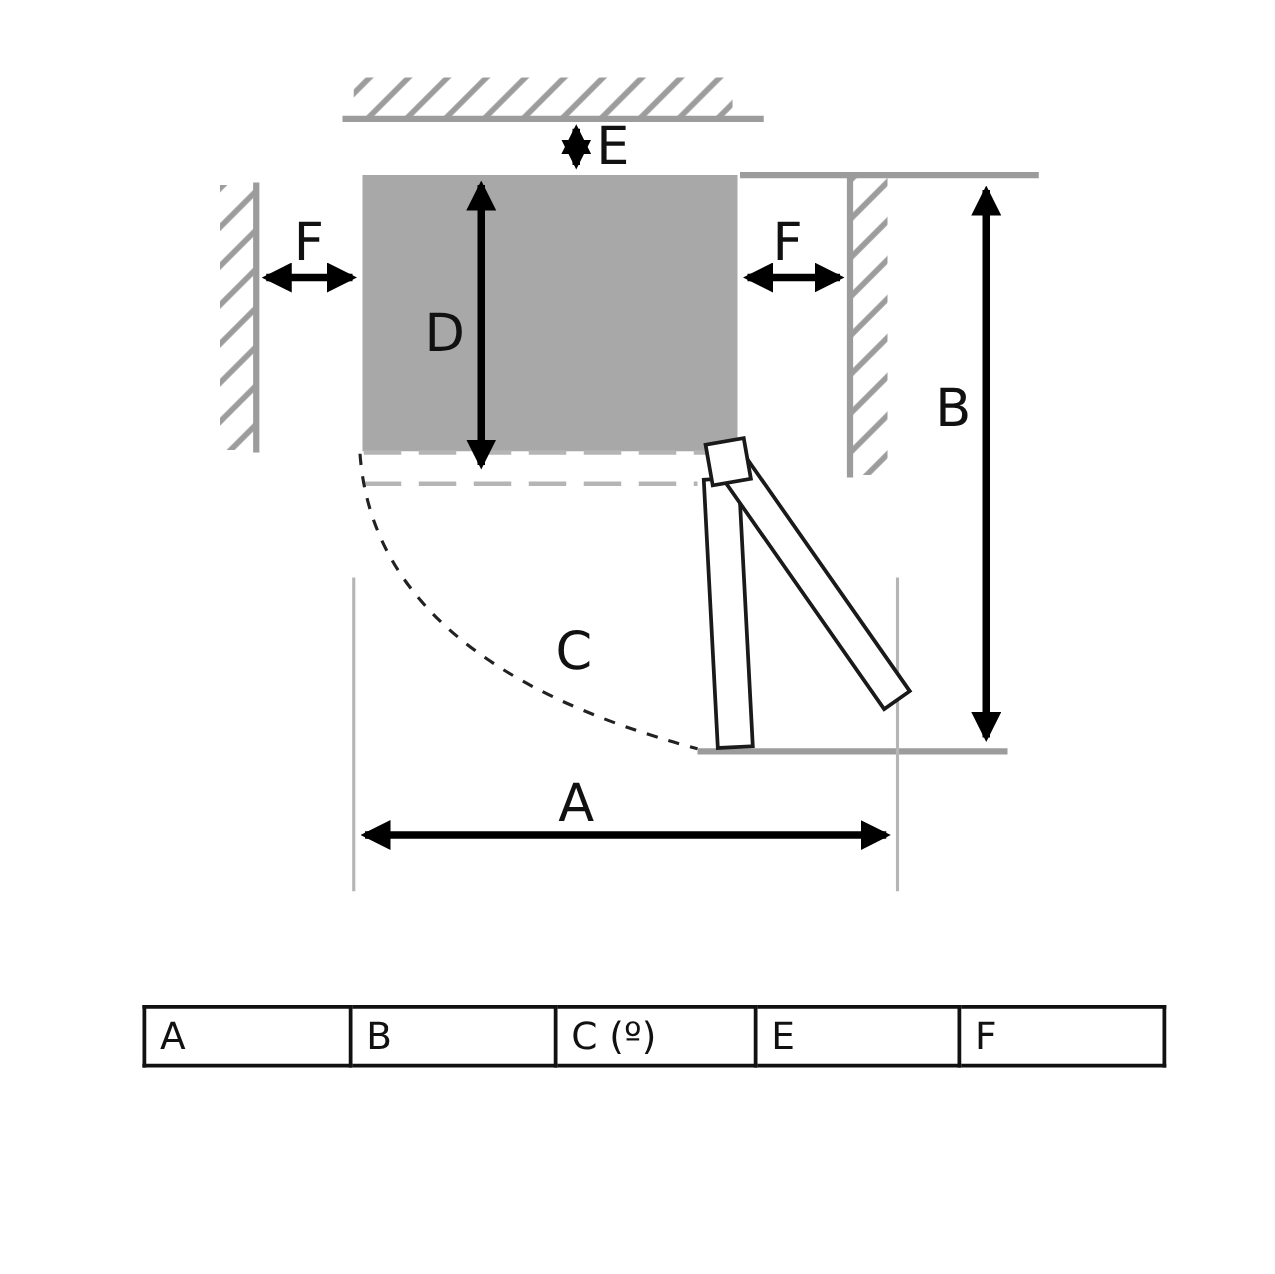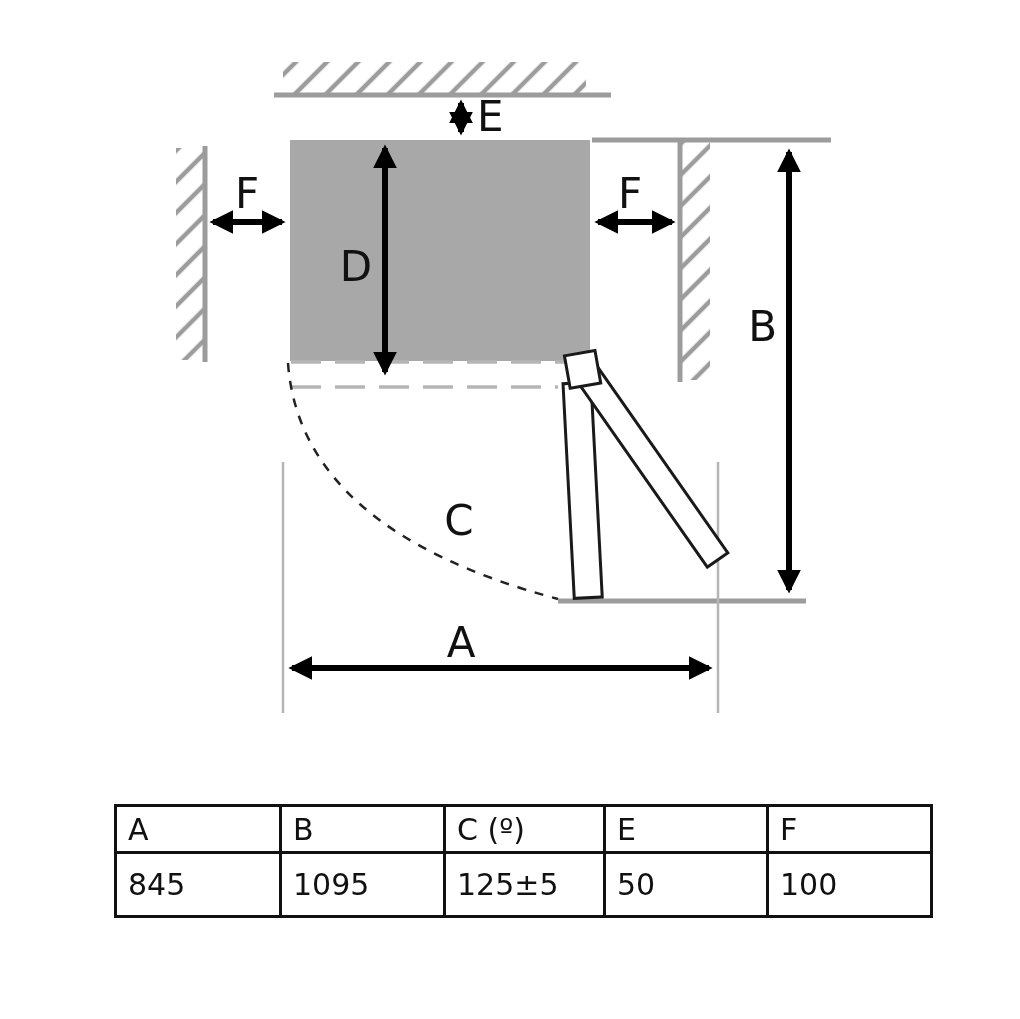--- a/index.html
+++ b/index.html
@@ -99,23 +99,16 @@
         <col style="width:164px">
     </colgroup>
     <tbody>
       <tr class="hdr">
         <td>A</td>
         <td>B</td>
         <td>C (º)</td>
         <td>E</td>
         <td>F</td>
       </tr>
-      <tr class="val">
-        <td>845</td>
-        <td>1095</td>
-        <td>125±5</td>
-        <td>50</td>
-        <td>100</td>
-      </tr>
     </tbody>
   </table>
 
 </div>
 
 </body></html>

